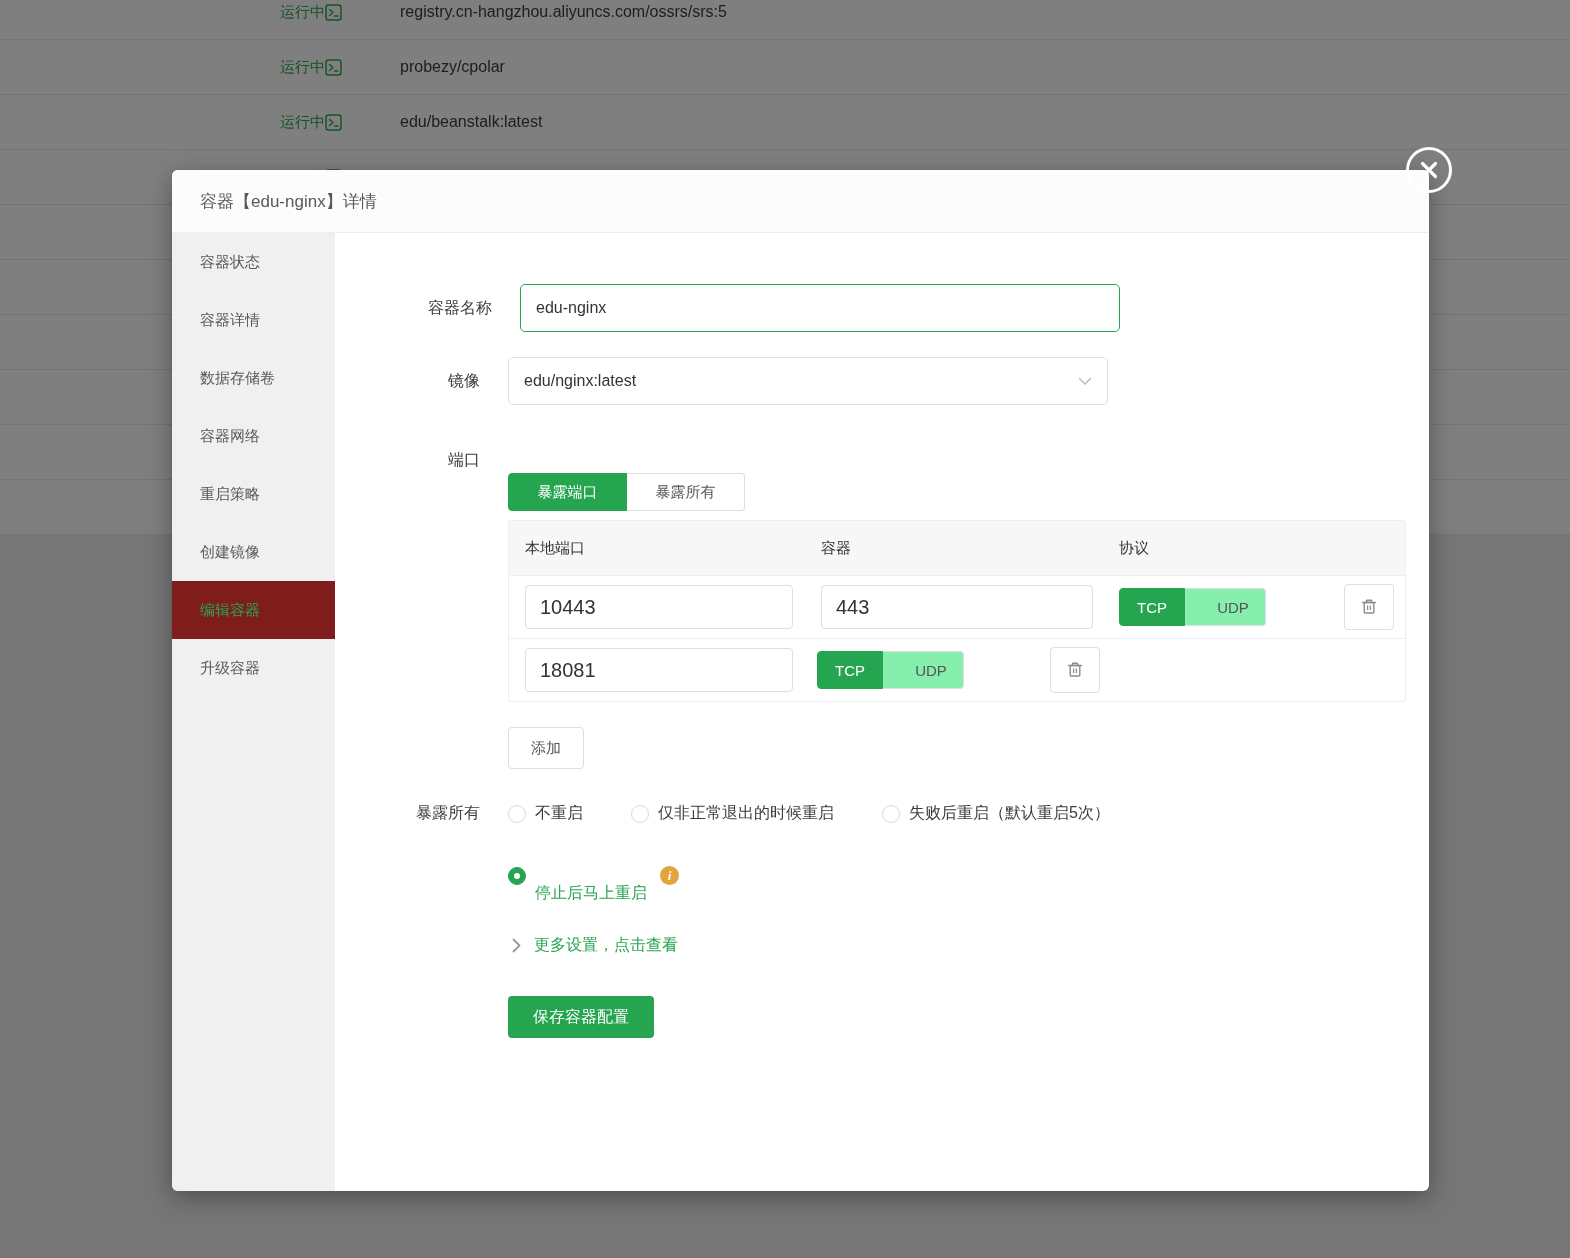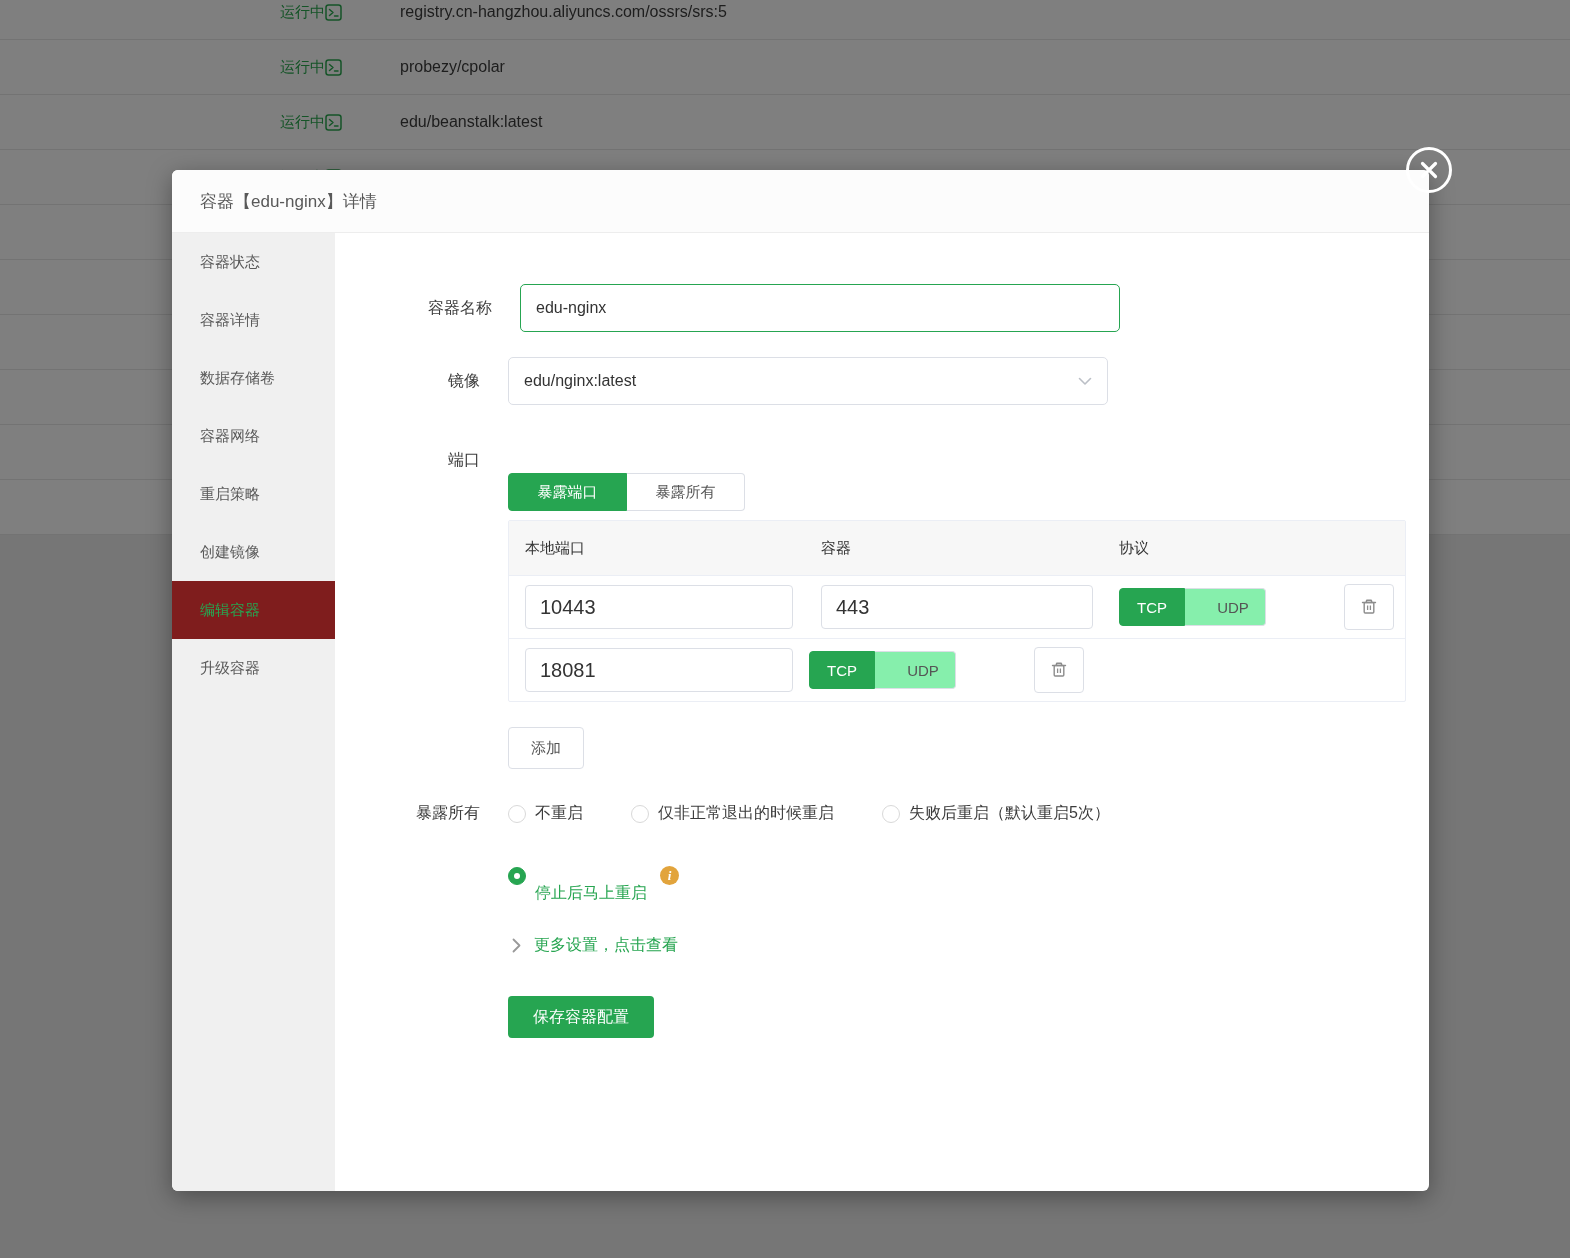--- a/index.html
+++ b/index.html
@@ -61,21 +61,21 @@
   .row-ports{margin-top:20px;align-items:center;}
   .row-ports .form-label{line-height:38px;}
   .seg{display:inline-flex;height:22px;margin-top:48px;}
   .seg-btn{height:38px;box-sizing:border-box;display:flex;align-items:center;justify-content:center;font-size:15px;cursor:pointer;}
   .seg-on{width:119px;background:#26a551;color:#fff;border:1px solid #26a551;border-radius:4px 0 0 4px;}
   .seg-off{width:118px;background:#fff;color:#555;border:1px solid #dcdfe6;border-left:none;border-radius:0 4px 4px 0;}
   
   .port-table{margin:25px 0 0 173px;width:898px;border:1px solid #ebeef5;box-sizing:border-box;border-radius:2px;}
   .pt-head{display:flex;height:54px;align-items:center;background:#f7f7f7;border-bottom:1px solid #ebeef5;font-size:15px;color:#333;}
   .pt-row{display:flex;height:62px;align-items:center;border-bottom:1px solid #ebeef5;}
-  .pt-row:last-child{border-bottom:none;}
+  .pt-row:last-child{border-bottom:none;gap:8px;}
   .pt-c1{width:296px;padding-left:16px;box-sizing:border-box;flex:none;}
   .pt-c2{width:310px;padding-left:16px;box-sizing:border-box;flex:none;}
   .pt-c3{width:196px;padding-left:4px;box-sizing:border-box;flex:none;}
   .pt-c4{flex:1;}
   .pt-input{
     width:268px;height:44px;box-sizing:border-box;border:1px solid #dcdfe6;border-radius:4px;
     padding:0 14px;font-size:20px;color:#333;outline:none;
     font-family:"Liberation Sans","DejaVu Sans",sans-serif;
   }
   .pt-c2 .pt-input{width:272px;}

